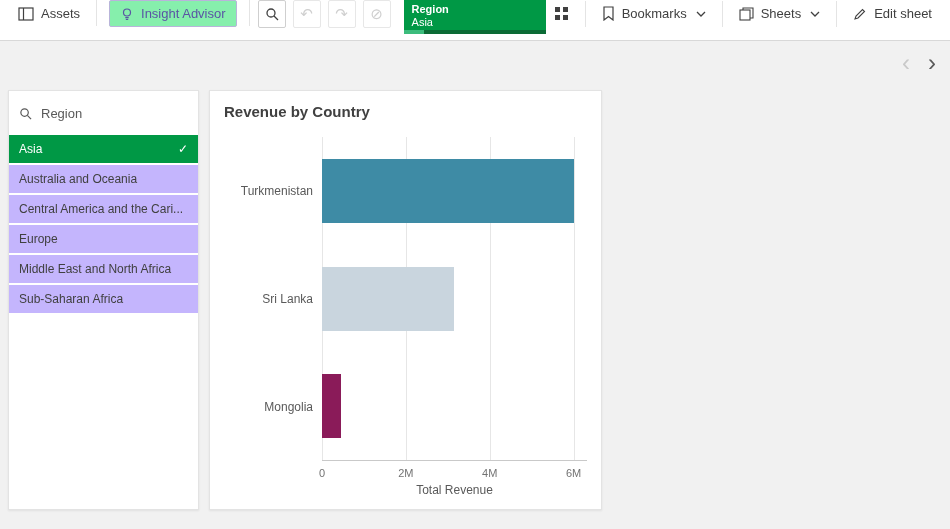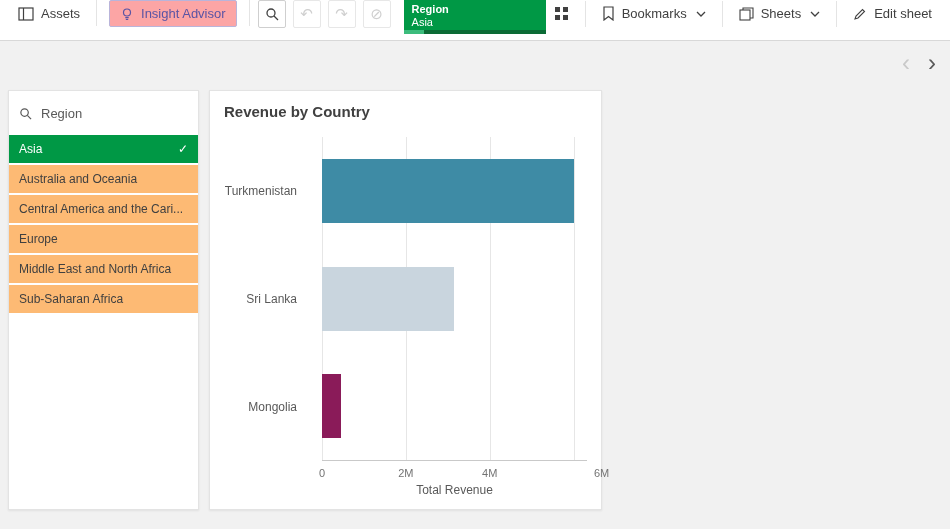--- a/index.html
+++ b/index.html
@@ -3,21 +3,21 @@
 <meta charset="utf-8">
 <style>
   *{box-sizing:border-box;margin:0;padding:0}
   html,body{width:950px;height:529px}
   body{font-family:"Liberation Sans",sans-serif;background:#f1f1f1;overflow:hidden;position:relative}
 
   
   .toolbar{height:41px;background:#fff;border-bottom:1px solid #d8d8d8;display:flex;align-items:flex-start;padding:0 10px}
   .tb-btn{display:flex;align-items:center;gap:7px;font-size:13px;color:#404040;background:none;border:none;cursor:pointer;padding:6px 8px;font-family:inherit}
   .divider{width:1px;height:26px;background:#e4e4e4;margin:0 8px}
-  .ia-btn{border:1px solid #b9b4da;border-radius:2px;color:#5a54a4;padding:5px 10px;margin:0 4px;display:flex;gap:7px;align-items:center;font-size:13px;background:#fca5a5;cursor:pointer;font-family:inherit}
+  .ia-btn{border:1px solid #b9b4da;border-radius:2px;color:#5a54a4;padding:5px 10px;margin:0 4px;display:flex;gap:7px;align-items:center;font-size:13px;background:#86efac;cursor:pointer;font-family:inherit}
   .icon-btn{width:28px;height:28px;border:1px solid #cfcfcf;border-radius:2px;display:flex;align-items:center;justify-content:center;background:#fff;margin-right:7px;font-size:15px;color:#404040;cursor:pointer}
   .icon-btn.disabled{border-color:#e7e7e7;color:#cfcfcf;cursor:default}
   .chip{position:relative;width:142px;height:34px;background:#009845;color:#fff;margin-left:6px;padding:3px 8px;overflow:hidden;cursor:pointer}
   .chip .f{font-size:11px;font-weight:700;line-height:13px}
   .chip .v{font-size:11px;line-height:13px}
   .chip-bar{position:absolute;left:0;right:0;bottom:0;height:4px;background:#0b6b35}
   .chip-fill{width:20px;height:100%;background:#3cbc7c}
   .tb-right{margin-left:auto;display:flex;align-items:center}
   .chev{color:#595959;display:flex;margin-left:2px}
 
@@ -27,29 +27,29 @@
   .nav{margin-left:auto;display:flex;gap:18px;font-size:24px;line-height:1}
   .nav .prev{color:#c9c9c9;cursor:default}
   .nav .next{color:#595959;cursor:pointer}
 
   
   .content{position:relative;height:443px}
   .card{position:absolute;background:#fff;border:1px solid #e3e3e3;box-shadow:0 1px 2px rgba(0,0,0,.07)}
 
   .filter-card{left:8px;top:5px;width:191px;height:420px}
   .filter-head{height:44px;display:flex;align-items:center;gap:9px;padding:0 10px;color:#595959;font-size:13px}
-  .lb-item{height:28px;margin-bottom:2px;background:#fdba74;display:flex;align-items:center;padding:0 10px;font-size:12px;color:#404040;cursor:pointer}
+  .lb-item{height:28px;margin-bottom:2px;background:#c4b5fd;display:flex;align-items:center;padding:0 10px;font-size:12px;color:#404040;cursor:pointer}
   .lb-item.selected{background:#009845;color:#fff}
   .lb-item .check{margin-left:auto;font-size:12px}
 
   .chart-card{left:209px;top:5px;width:393px;height:420px;padding:12px 14px 8px;display:flex;flex-direction:column}
   .chart-title{font-size:15px;font-weight:700;color:#404040;margin-bottom:17px}
   .chart-body{flex:1;display:flex;min-height:0}
   .cat-col{width:98px;display:flex;flex-direction:column}
-  .cat-label{flex:1;display:flex;align-items:center;justify-content:flex-end;padding-right:25px;font-size:12px;color:#595959;white-space:nowrap}
+  .cat-label{flex:1;display:flex;align-items:center;justify-content:flex-end;padding-right:9px;font-size:12px;color:#595959;white-space:nowrap}
   .plot{flex:1;position:relative;border-bottom:1px solid #c9c9c9}
   .gridline{position:absolute;top:0;bottom:0;width:1px;background:#e6e6e6}
   .bar{position:absolute;left:0;height:64px}
   .x-axis{height:22px;margin-left:98px;position:relative}
   .tick{position:absolute;top:6px;transform:translateX(-50%);font-size:11px;color:#737373}
   .xlabel{margin-left:98px;text-align:center;font-size:12px;color:#595959;padding-bottom:4px}
 
   svg{display:block}
 </style>
 </head>
@@ -214,18 +214,18 @@
           <div class="gridline" style="left: 94.9367%;"></div>
           <div class="bar" style="top: calc(16.6667% - 32px); width: 94.9367%; background: rgb(62, 139, 165);"></div>
           <div class="bar" style="top: calc(50% - 32px); width: 49.8418%; background: rgb(201, 213, 222);"></div>
           <div class="bar" style="top: calc(83.3333% - 32px); width: 7.12025%; background: rgb(138, 27, 89);"></div>
         </div>
     </div>
     <div class="x-axis">
         <span class="tick" style="left: 0%;">0</span>
         <span class="tick" style="left: 31.6456%;">2M</span>
         <span class="tick" style="left: 63.2911%;">4M</span>
-        <span class="tick" style="left: 94.9367%; margin-left: 28px;">6M</span>
+        <span class="tick" style="left: 94.9367%;">6M</span>
       </div>
     <div class="xlabel">Total Revenue</div>
   </div>
 
 </div>
 
 </body></html>

